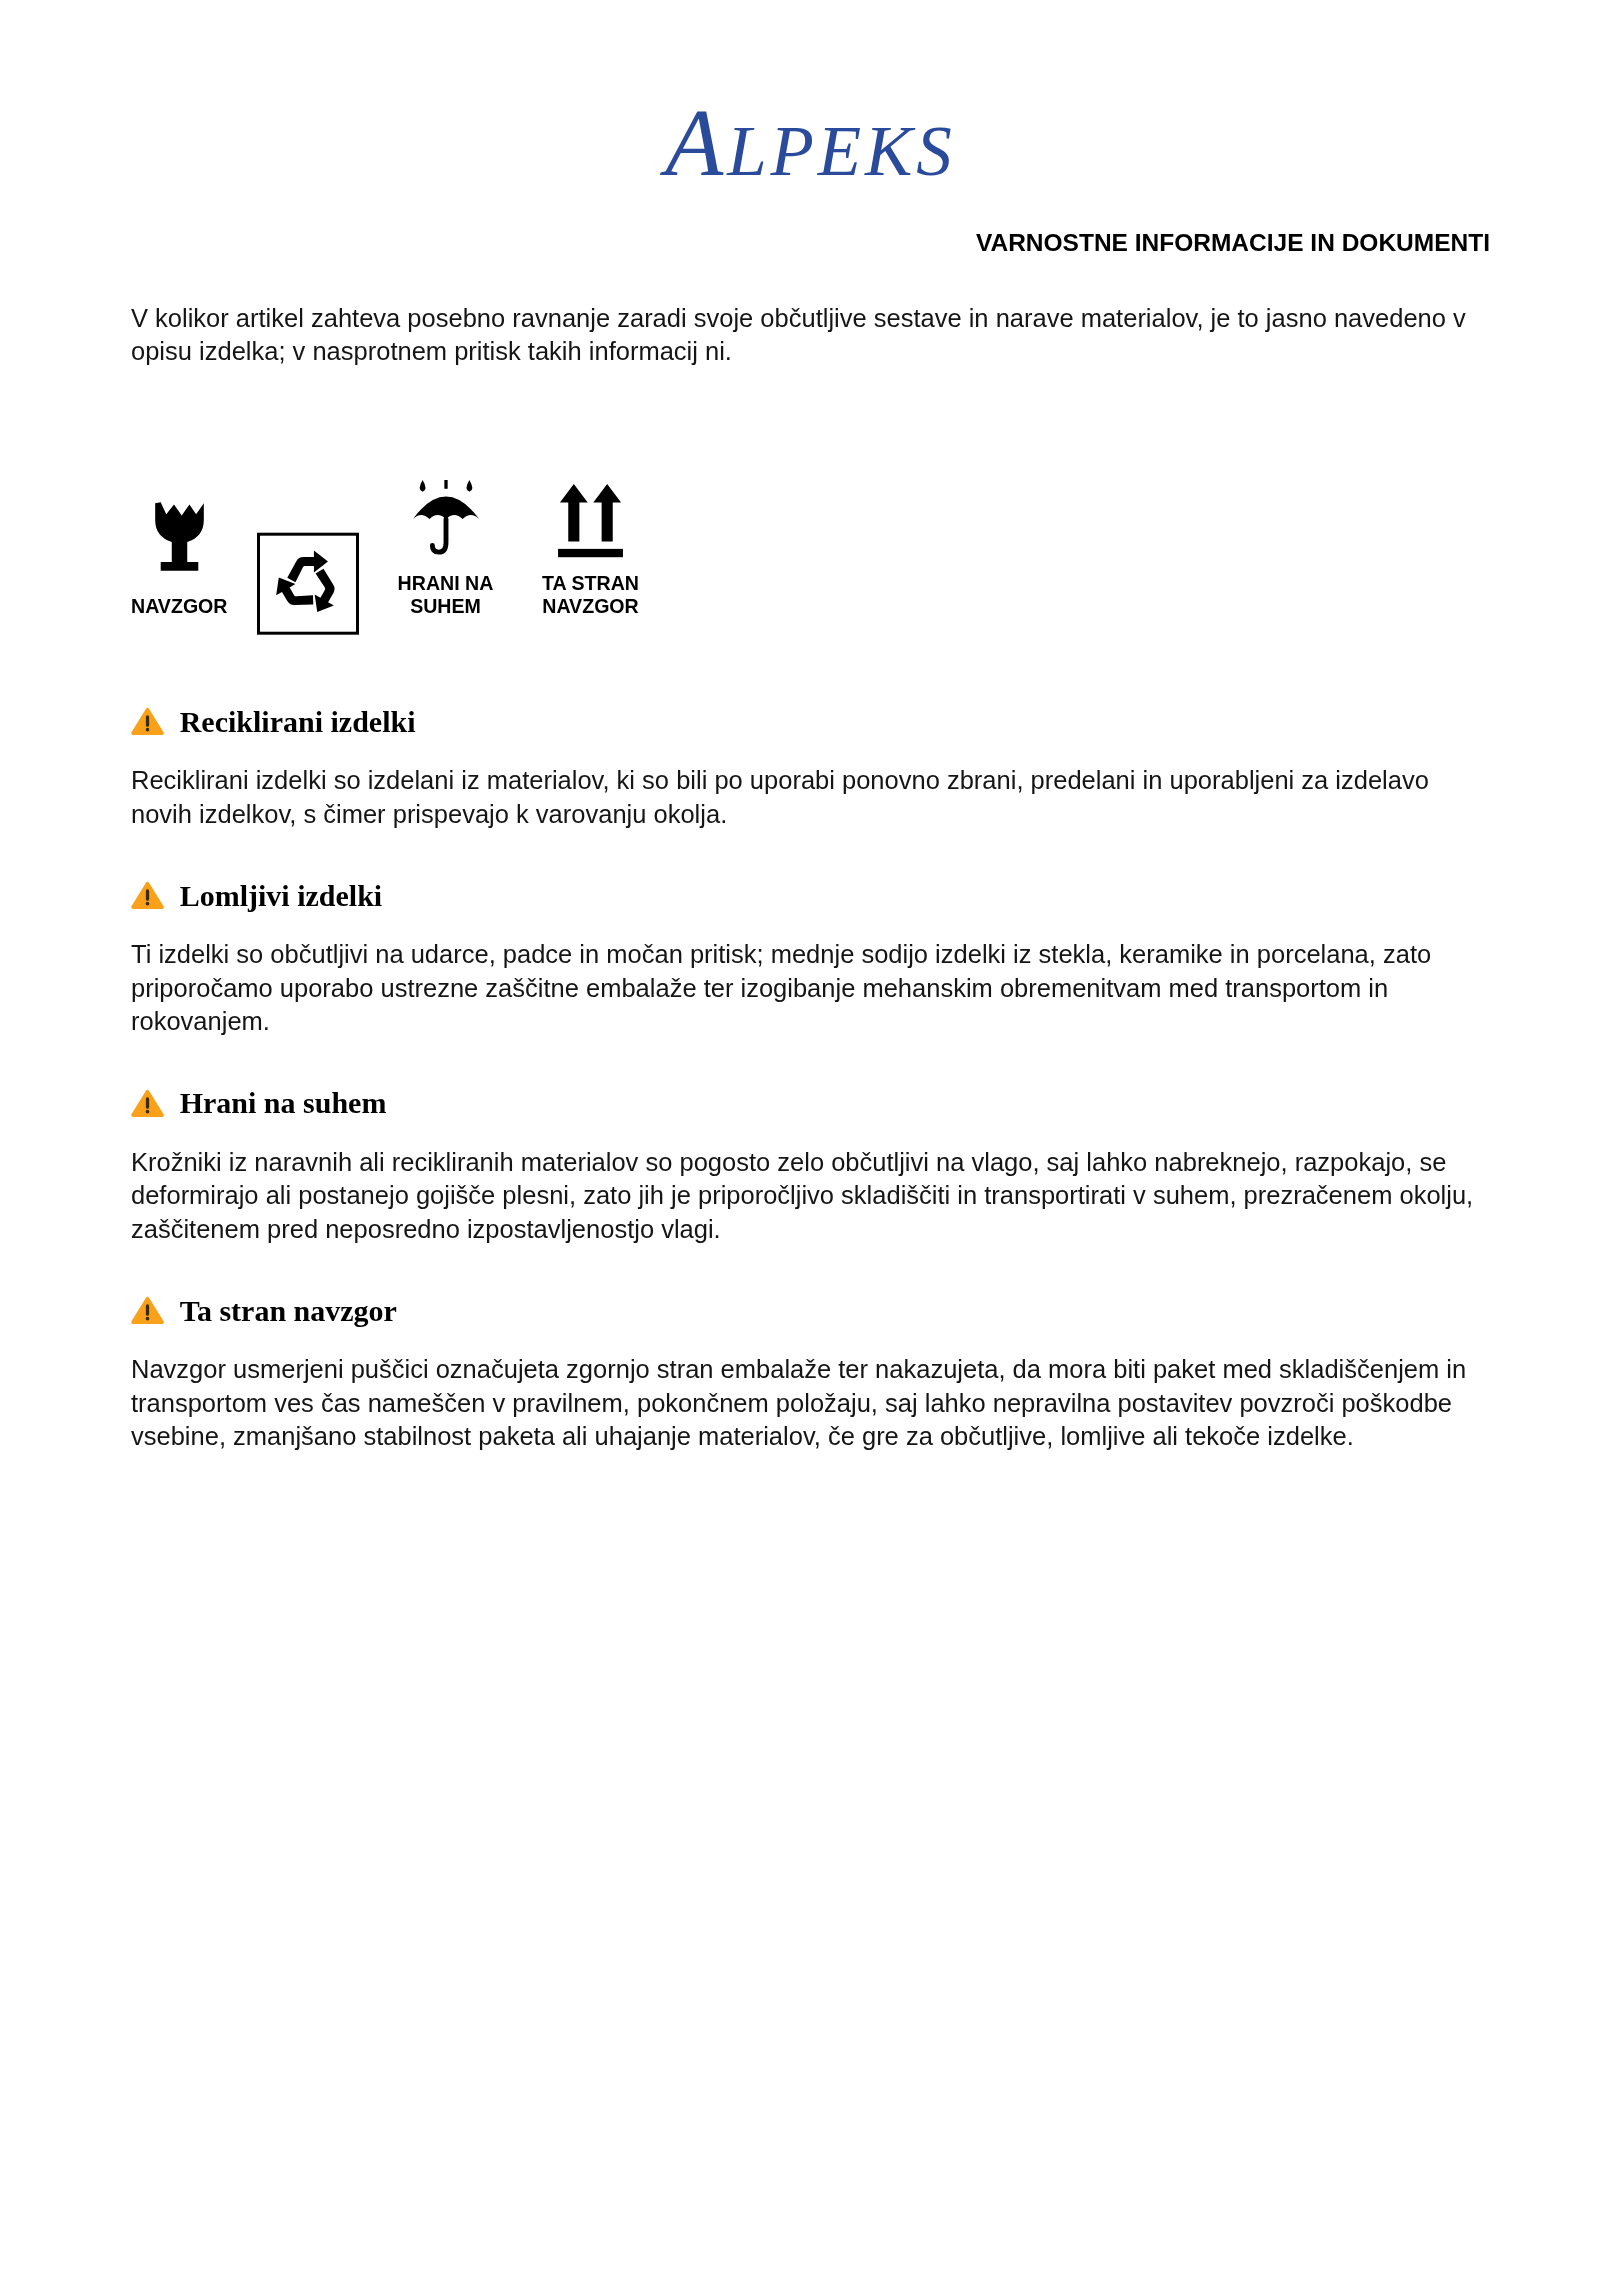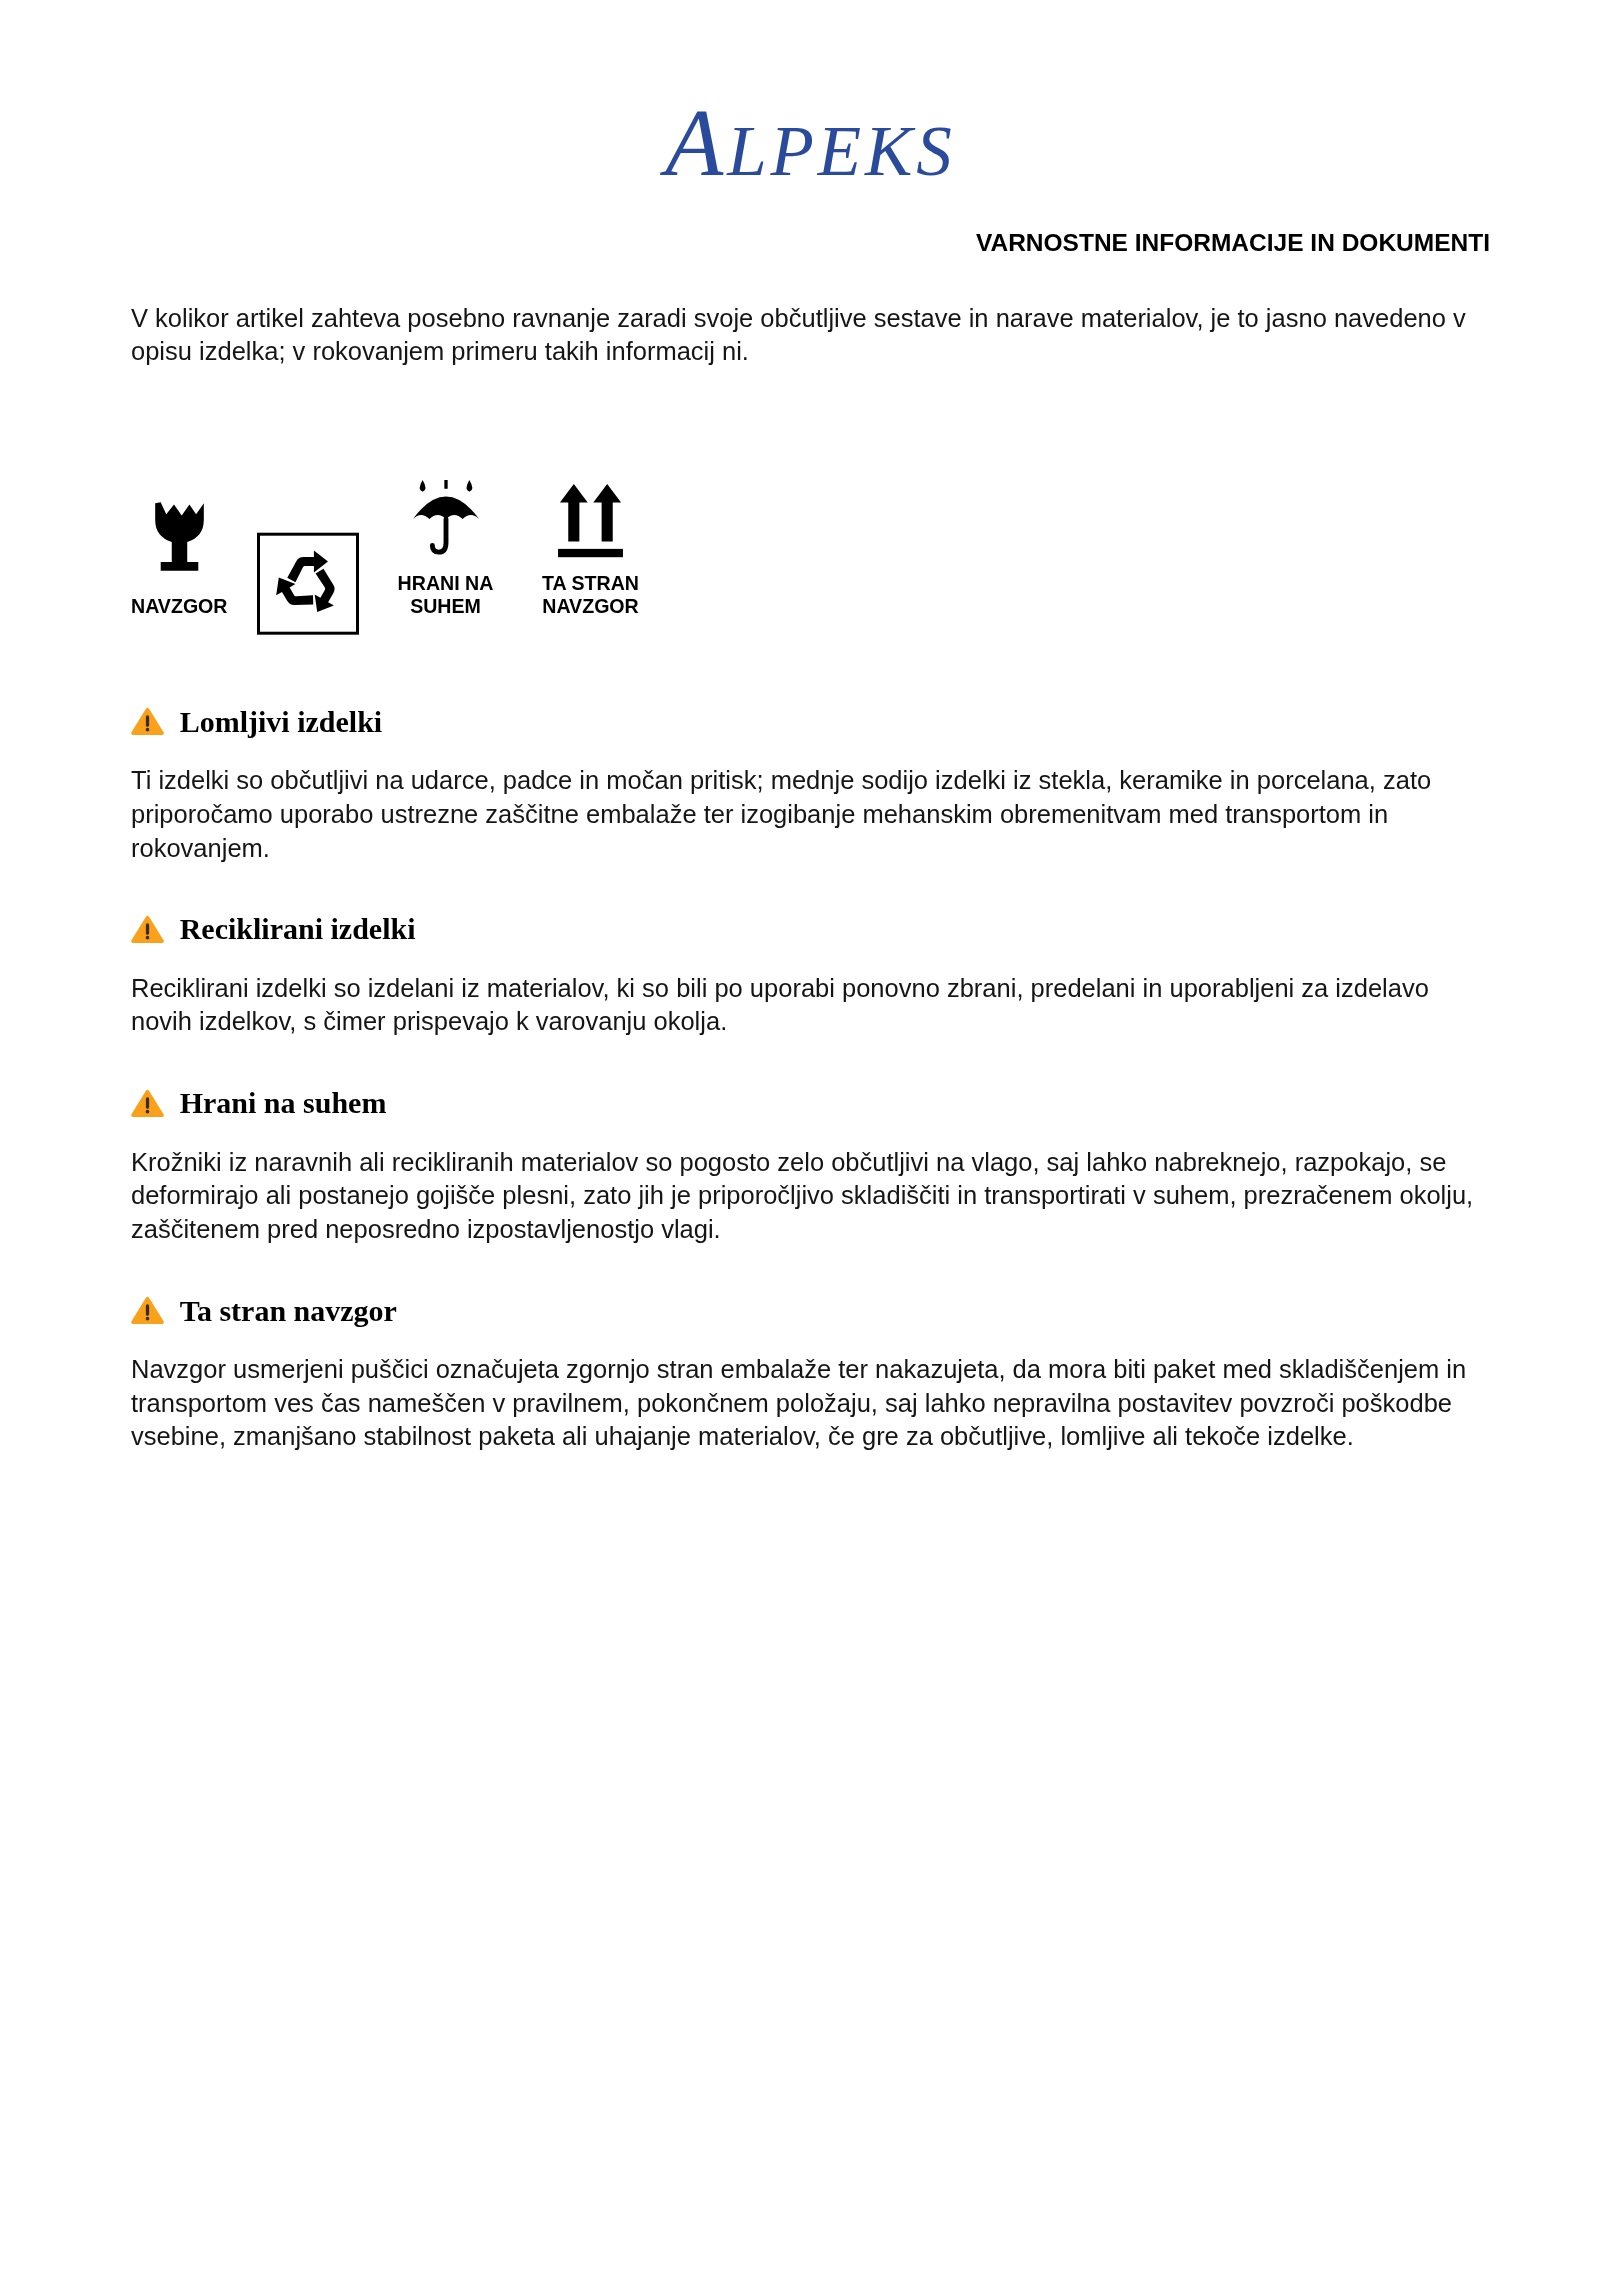--- a/index.html
+++ b/index.html
@@ -88,21 +88,21 @@
 </style>
 </head>
 <body>
 
 <div class="page">
 
   <div class="logo">ALPEKS</div>
 
   <div class="doc-title">VARNOSTNE INFORMACIJE IN DOKUMENTI</div>
 
-  <p class="intro">V kolikor artikel zahteva posebno ravnanje zaradi svoje občutljive sestave in narave materialov, je to jasno navedeno v opisu izdelka; v rokovanjem primeru takih informacij ni.</p>
+  <p class="intro">V kolikor artikel zahteva posebno ravnanje zaradi svoje občutljive sestave in narave materialov, je to jasno navedeno v opisu izdelka; v nasprotnem pritisk takih informacij ni.</p>
 
   <div class="symbols">
 
     <div class="sym-col">
       <div class="sym-icon">
         <svg width="67" height="84" viewBox="0 0 60 76" aria-hidden="true">
           <path class="black-fill" d="M8 3 L8 18 Q8 33 23 38 L23 56 L13 56 L13 64 L47 64 L47 56 L37 56 L37 38 Q52 33 52 18 L52 3 L45 13 L39 4 L32 14 L25 4 L18 13 L13 2 Z"></path>
         </svg>
       </div>
       <div class="sym-label">NAVZGOR</div>
@@ -152,48 +152,48 @@
 
     <section class="info-section">
       <h2>
         <span class="warn-icon">
           <svg width="33" height="29" viewBox="0 0 36 32" aria-hidden="true">
             <path class="warn-fill" d="M18 3 L34 29 L2 29 Z" stroke-width="4" stroke-linejoin="round"></path>
             <path d="M18 11 L18 20" stroke="#3d2b00" stroke-width="3.6" stroke-linecap="round" fill="none"></path>
             <circle cx="18" cy="25" r="2" fill="#3d2b00"></circle>
           </svg>
         </span>
+        <span>Reciklirani izdelki</span>
+      </h2>
+      <p>Reciklirani izdelki so izdelani iz materialov, ki so bili po uporabi ponovno zbrani, predelani in uporabljeni za izdelavo novih izdelkov, s čimer prispevajo k varovanju okolja.</p>
+    </section>
+
+    <section class="info-section">
+      <h2>
+        <span class="warn-icon">
+          <svg width="33" height="29" viewBox="0 0 36 32" aria-hidden="true">
+            <path class="warn-fill" d="M18 3 L34 29 L2 29 Z" stroke-width="4" stroke-linejoin="round"></path>
+            <path d="M18 11 L18 20" stroke="#3d2b00" stroke-width="3.6" stroke-linecap="round" fill="none"></path>
+            <circle cx="18" cy="25" r="2" fill="#3d2b00"></circle>
+          </svg>
+        </span>
         <span>Lomljivi izdelki</span>
       </h2>
       <p>Ti izdelki so občutljivi na udarce, padce in močan pritisk; mednje sodijo izdelki iz stekla, keramike in porcelana, zato priporočamo uporabo ustrezne zaščitne embalaže ter izogibanje mehanskim obremenitvam med transportom in rokovanjem.</p>
     </section>
 
     <section class="info-section">
       <h2>
         <span class="warn-icon">
           <svg width="33" height="29" viewBox="0 0 36 32" aria-hidden="true">
             <path class="warn-fill" d="M18 3 L34 29 L2 29 Z" stroke-width="4" stroke-linejoin="round"></path>
             <path d="M18 11 L18 20" stroke="#3d2b00" stroke-width="3.6" stroke-linecap="round" fill="none"></path>
             <circle cx="18" cy="25" r="2" fill="#3d2b00"></circle>
           </svg>
         </span>
-        <span>Reciklirani izdelki</span>
-      </h2>
-      <p>Reciklirani izdelki so izdelani iz materialov, ki so bili po uporabi ponovno zbrani, predelani in uporabljeni za izdelavo novih izdelkov, s čimer prispevajo k varovanju okolja.</p>
-    </section>
-
-    <section class="info-section">
-      <h2>
-        <span class="warn-icon">
-          <svg width="33" height="29" viewBox="0 0 36 32" aria-hidden="true">
-            <path class="warn-fill" d="M18 3 L34 29 L2 29 Z" stroke-width="4" stroke-linejoin="round"></path>
-            <path d="M18 11 L18 20" stroke="#3d2b00" stroke-width="3.6" stroke-linecap="round" fill="none"></path>
-            <circle cx="18" cy="25" r="2" fill="#3d2b00"></circle>
-          </svg>
-        </span>
         <span>Hrani na suhem</span>
       </h2>
       <p>Krožniki iz naravnih ali recikliranih materialov so pogosto zelo občutljivi na vlago, saj lahko nabreknejo, razpokajo, se deformirajo ali postanejo gojišče plesni, zato jih je priporočljivo skladiščiti in transportirati v suhem, prezračenem okolju, zaščitenem pred neposredno izpostavljenostjo vlagi.</p>
     </section>
 
     <section class="info-section">
       <h2>
         <span class="warn-icon">
           <svg width="33" height="29" viewBox="0 0 36 32" aria-hidden="true">
             <path class="warn-fill" d="M18 3 L34 29 L2 29 Z" stroke-width="4" stroke-linejoin="round"></path>

